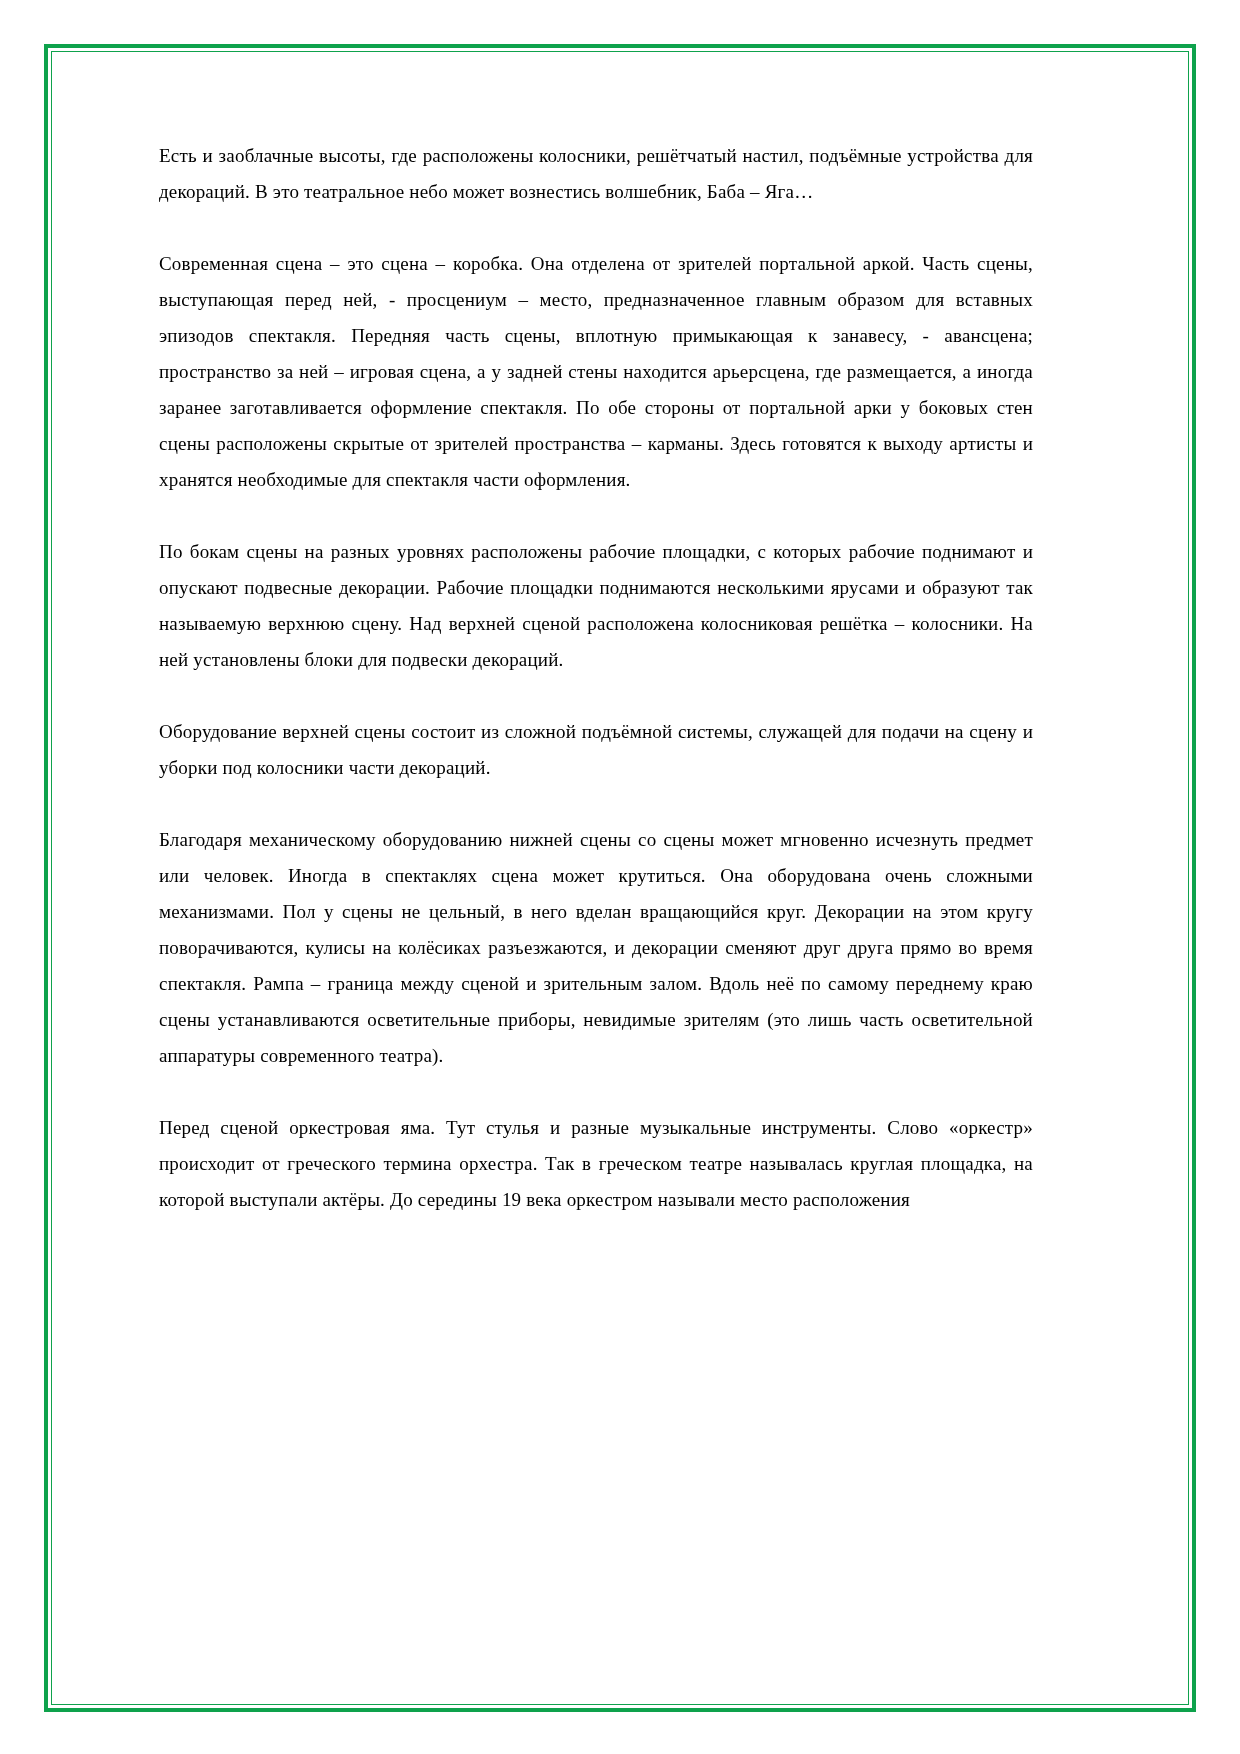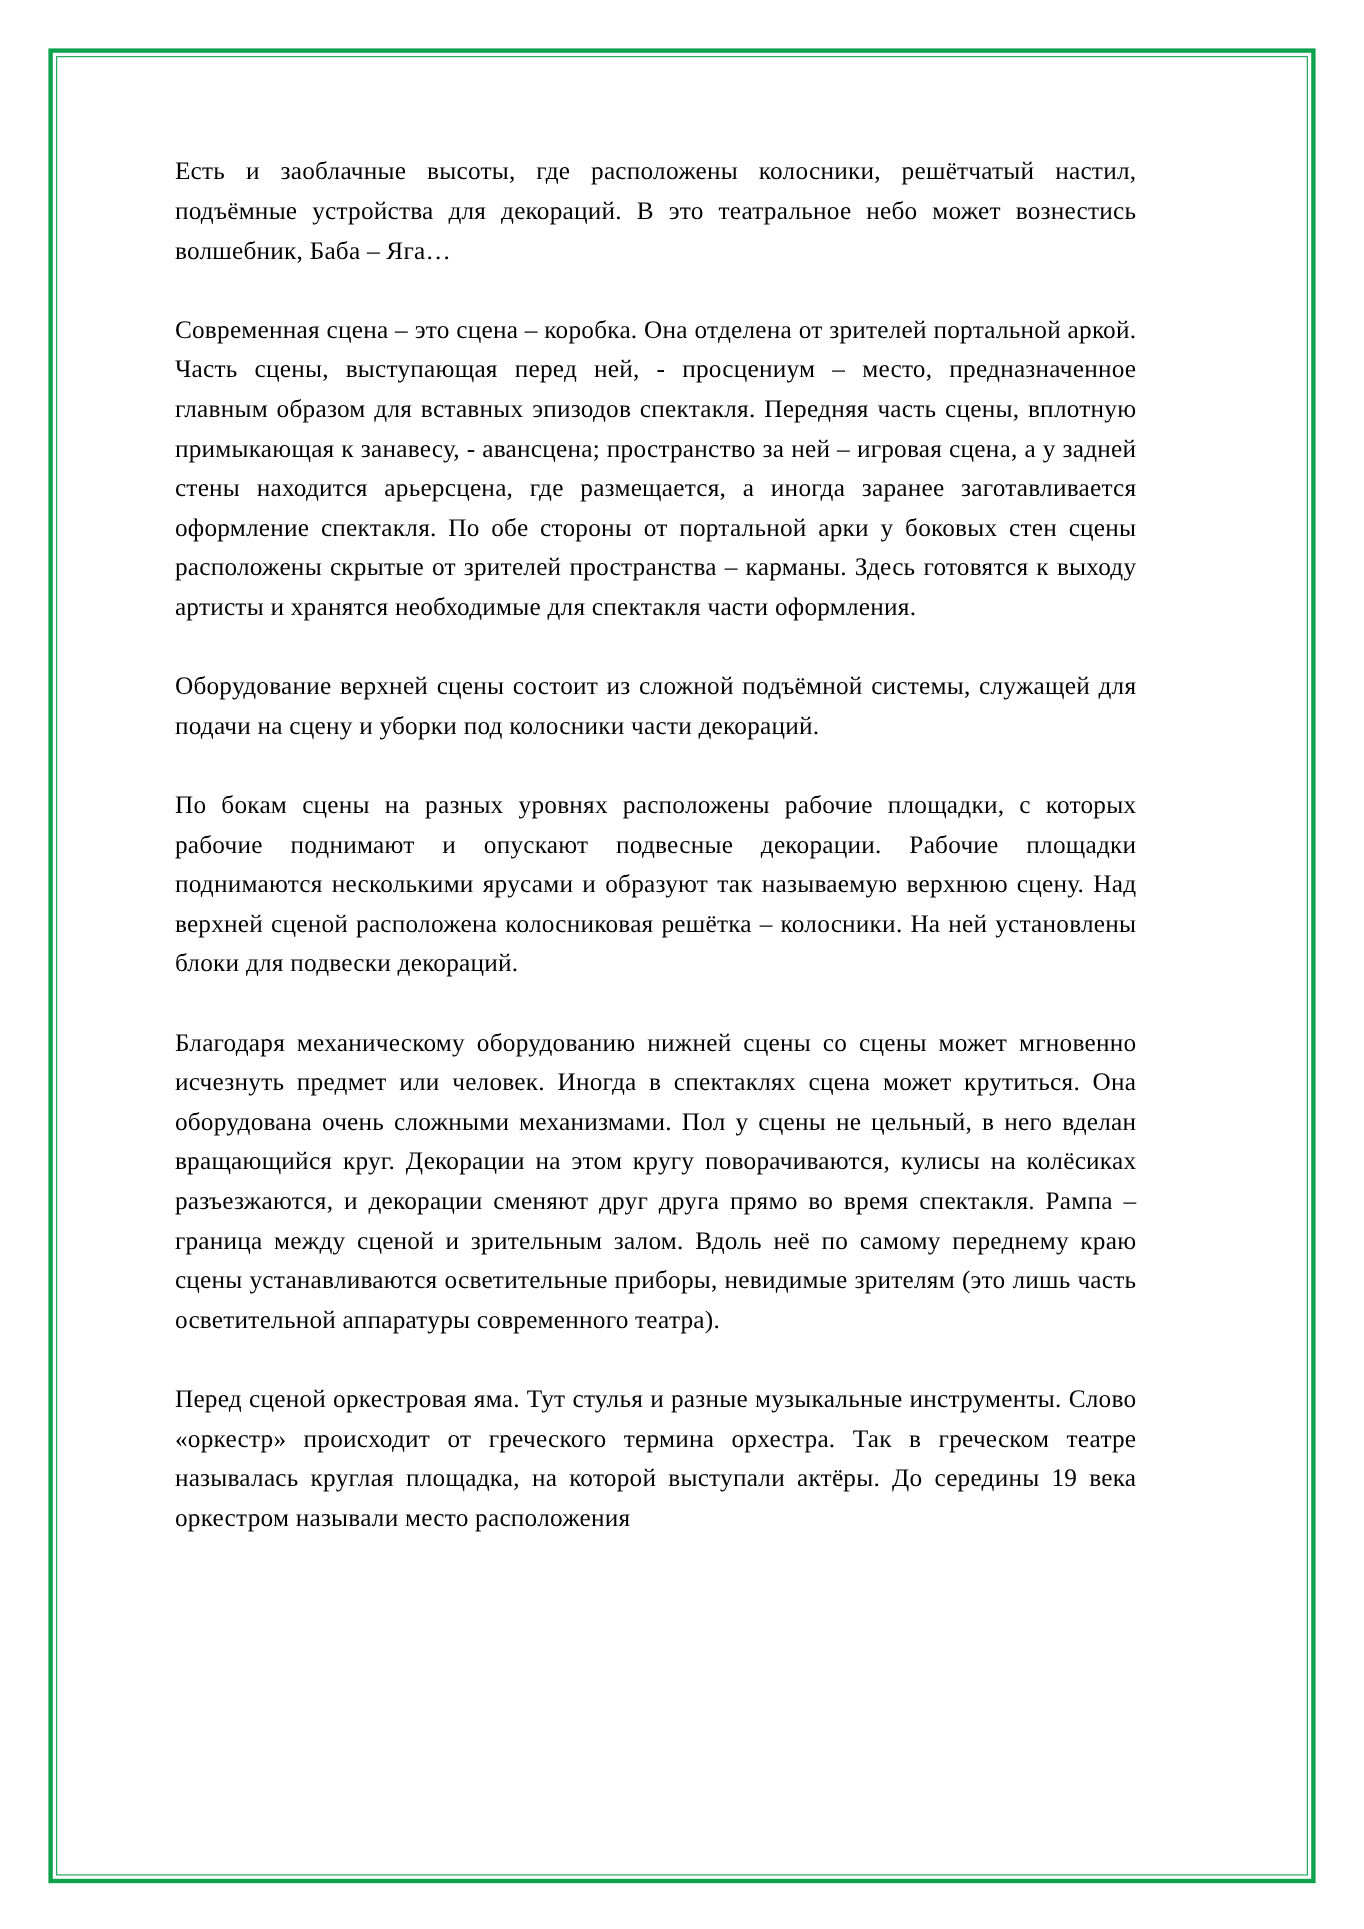--- a/index.html
+++ b/index.html
@@ -35,33 +35,33 @@
     border: 1px solid var(--border-color);
   }
   .document-content {
     position: absolute;
     left: 159px;
     top: 138px;
     width: 874px;
   }
   .document-content p {
     margin: 0 0 36px 0;
-    font-size: 23px;
+    font-size: 19px;
     line-height: 36px;
     text-align: justify;
     letter-spacing: 0.2px;
   }
 </style>
 </head>
 <body>
 
 <div class="page-frame-outer">
   <div class="page-frame-inner"></div>
 </div>
 
 <div class="document-content">
   <p>Есть и заоблачные высоты, где расположены колосники, решётчатый настил, подъёмные устройства для декораций. В это театральное небо может вознестись волшебник, Баба – Яга…</p>
   <p>Современная сцена – это сцена – коробка. Она отделена от зрителей портальной аркой. Часть сцены, выступающая перед ней, - просцениум – место, предназначенное главным образом для вставных эпизодов спектакля. Передняя часть сцены, вплотную примыкающая к занавесу, - авансцена; пространство за ней – игровая сцена, а у задней стены находится арьерсцена, где размещается, а иногда заранее заготавливается оформление спектакля. По обе стороны от портальной арки у боковых стен сцены расположены скрытые от зрителей пространства – карманы. Здесь готовятся к выходу артисты и хранятся необходимые для спектакля части оформления.</p>
+  <p>По бокам сцены на разных уровнях расположены рабочие площадки, с которых рабочие поднимают и опускают подвесные декорации. Рабочие площадки поднимаются несколькими ярусами и образуют так называемую верхнюю сцену. Над верхней сценой расположена колосниковая решётка – колосники. На ней установлены блоки для подвески декораций.</p>
   <p>Оборудование верхней сцены состоит из сложной подъёмной системы, служащей для подачи на сцену и уборки под колосники части декораций.</p>
-  <p>По бокам сцены на разных уровнях расположены рабочие площадки, с которых рабочие поднимают и опускают подвесные декорации. Рабочие площадки поднимаются несколькими ярусами и образуют так называемую верхнюю сцену. Над верхней сценой расположена колосниковая решётка – колосники. На ней установлены блоки для подвески декораций.</p>
   <p>Благодаря механическому оборудованию нижней сцены со сцены может мгновенно исчезнуть предмет или человек. Иногда в спектаклях сцена может крутиться. Она оборудована очень сложными механизмами. Пол у сцены не цельный, в него вделан вращающийся круг. Декорации на этом кругу поворачиваются, кулисы на колёсиках разъезжаются, и декорации сменяют друг друга прямо во время спектакля. Рампа – граница между сценой и зрительным залом. Вдоль неё по самому переднему краю сцены устанавливаются осветительные приборы, невидимые зрителям (это лишь часть осветительной аппаратуры современного театра).</p>
   <p>Перед сценой оркестровая яма. Тут стулья и разные музыкальные инструменты. Слово «оркестр» происходит от греческого термина орхестра. Так в греческом театре называлась круглая площадка, на которой выступали актёры. До середины 19 века оркестром называли место расположения</p>
 </div>
 
 </body></html>

